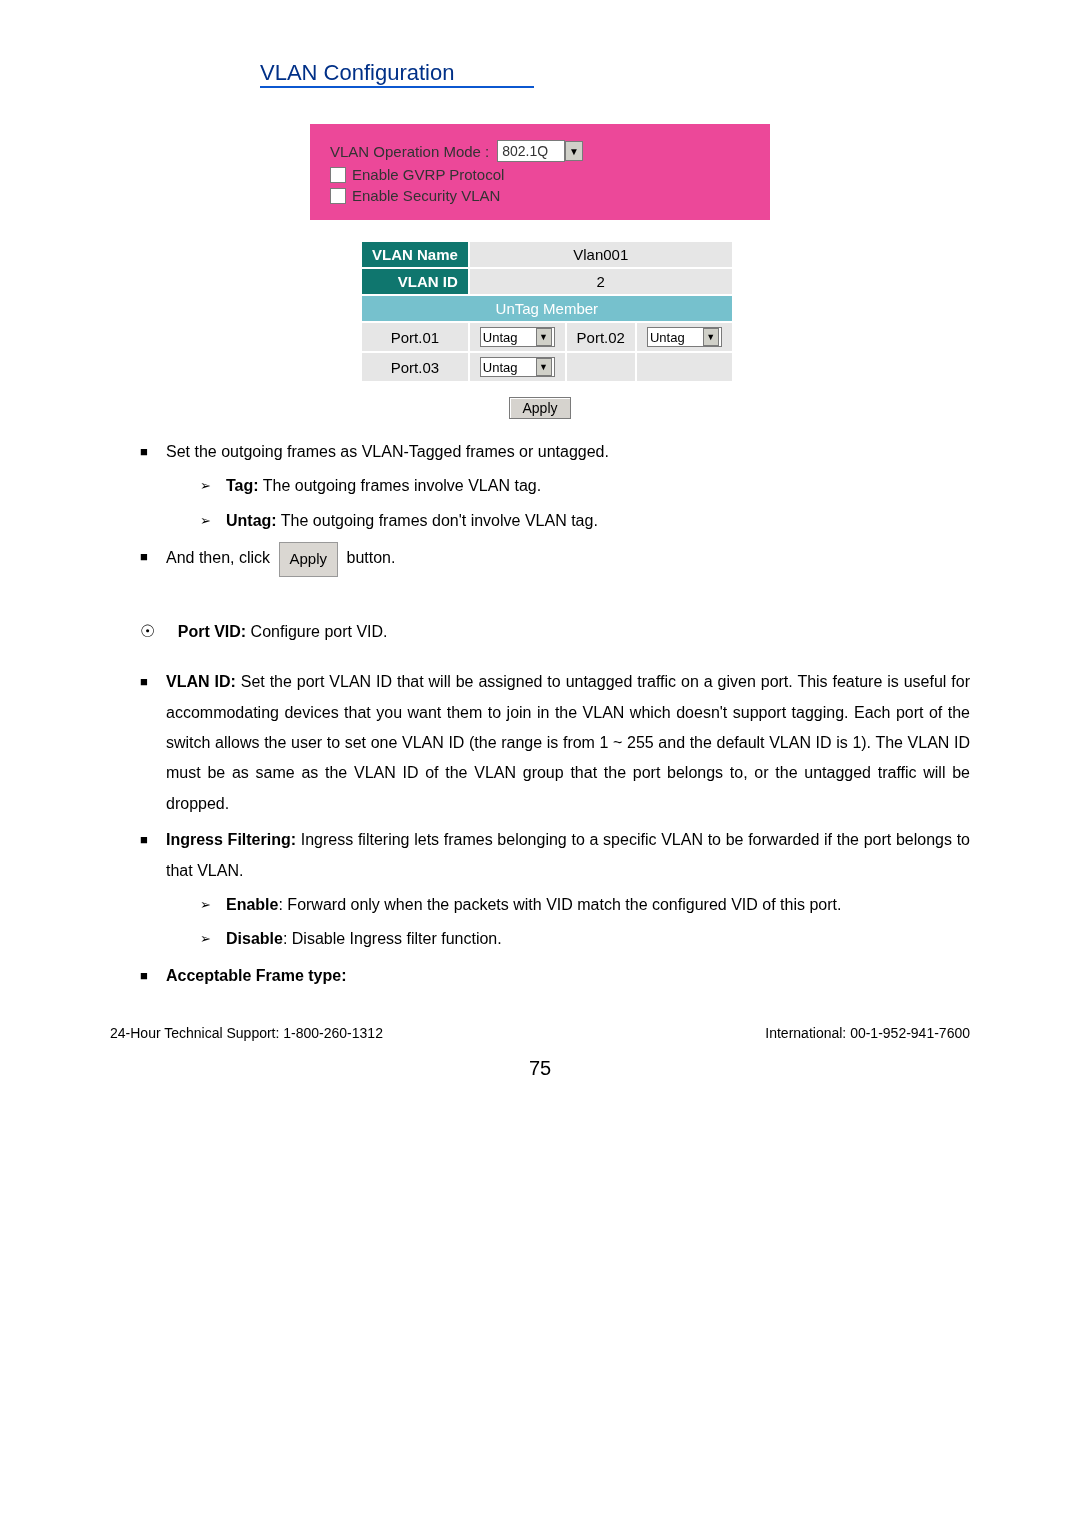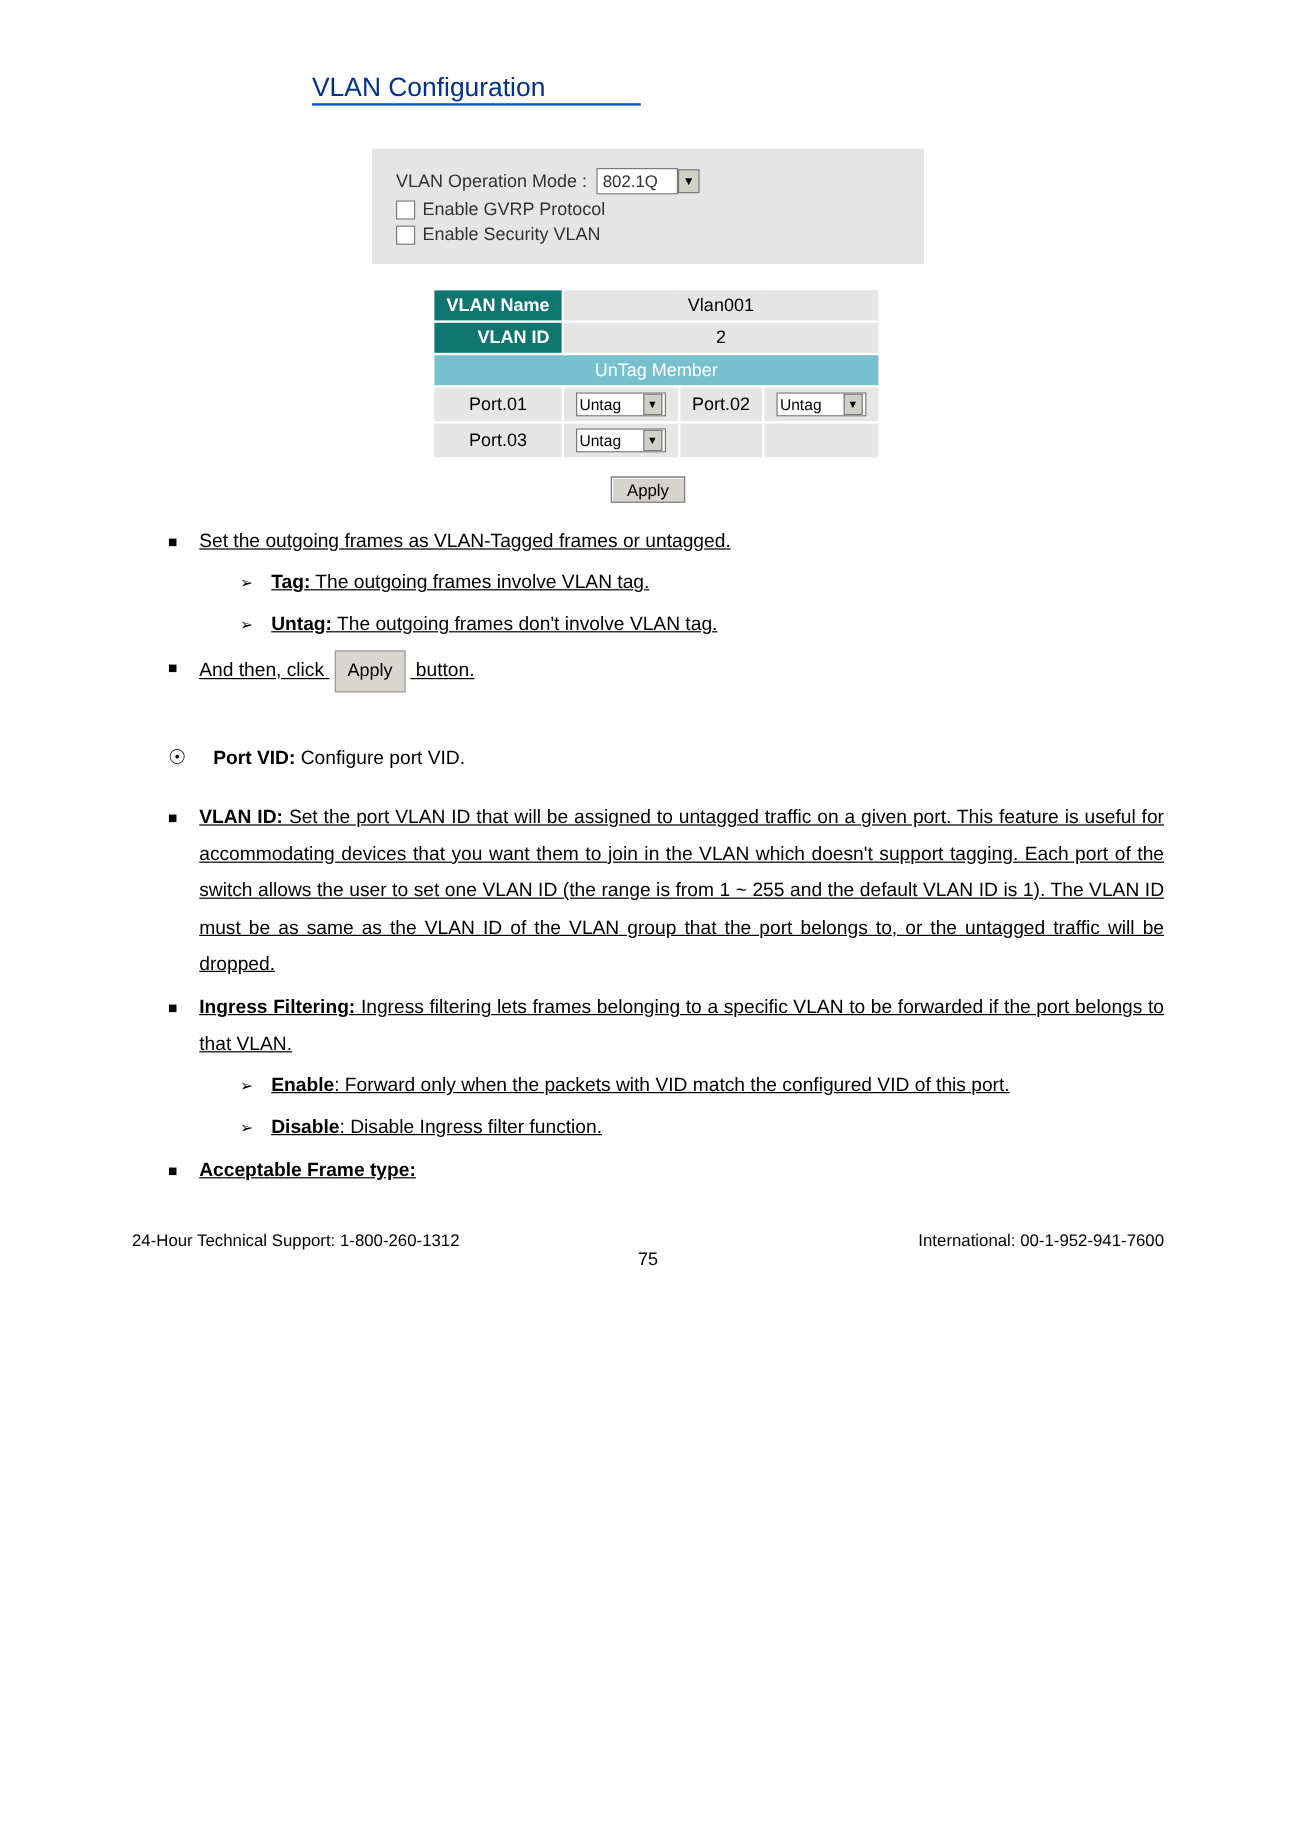--- a/index.html
+++ b/index.html
@@ -26,21 +26,21 @@
   font-size: 22px;
   border-bottom: 2px solid #0b57d0;
   display: inline-block;
   padding-right: 80px;
   margin-left: 150px;
   margin-bottom: 36px;
   font-weight: 400;
   letter-spacing: 0;
 }
 .config-box {
-  background: #e5e5e5;
+  background: #ec4899;
   margin-left: 200px;
   width: 420px;
   padding: 12px 20px;
   font-size: 15px;
   color: #333;
   margin-bottom: 20px;
 }
 .config-row {
   margin: 4px 0;
   display: flex;
@@ -130,21 +130,20 @@
 }
 .btn-center {
   text-align: center;
   margin: 14px 0 18px 250px;
   width: 360px;
 }
 ul.bullets {
   list-style: none;
   padding: 0;
   margin: 0 0 0 30px;
-  text-decoration: underline;
 }
 ul.bullets > li {
   margin: 6px 0;
   line-height: 1.9;
   padding-left: 26px;
   position: relative;
 }
 ul.bullets > li::before {
   content: "■";
   position: absolute;
@@ -192,21 +191,22 @@
   text-align: justify;
 }
 .ftr {
   display: flex;
   justify-content: space-between;
   font-size: 14px;
   margin-top: 34px;
 }
 .pgno {
   text-align: center;
-  font-size: 15px;
+  font-size: 20px;
+  margin-top: 16px;
 }
 b {font-weight: bold;}
 </style>
 </head>
 <body>
 
 <div class="page">
 
   <div class="section-title">VLAN Configuration</div>
 

